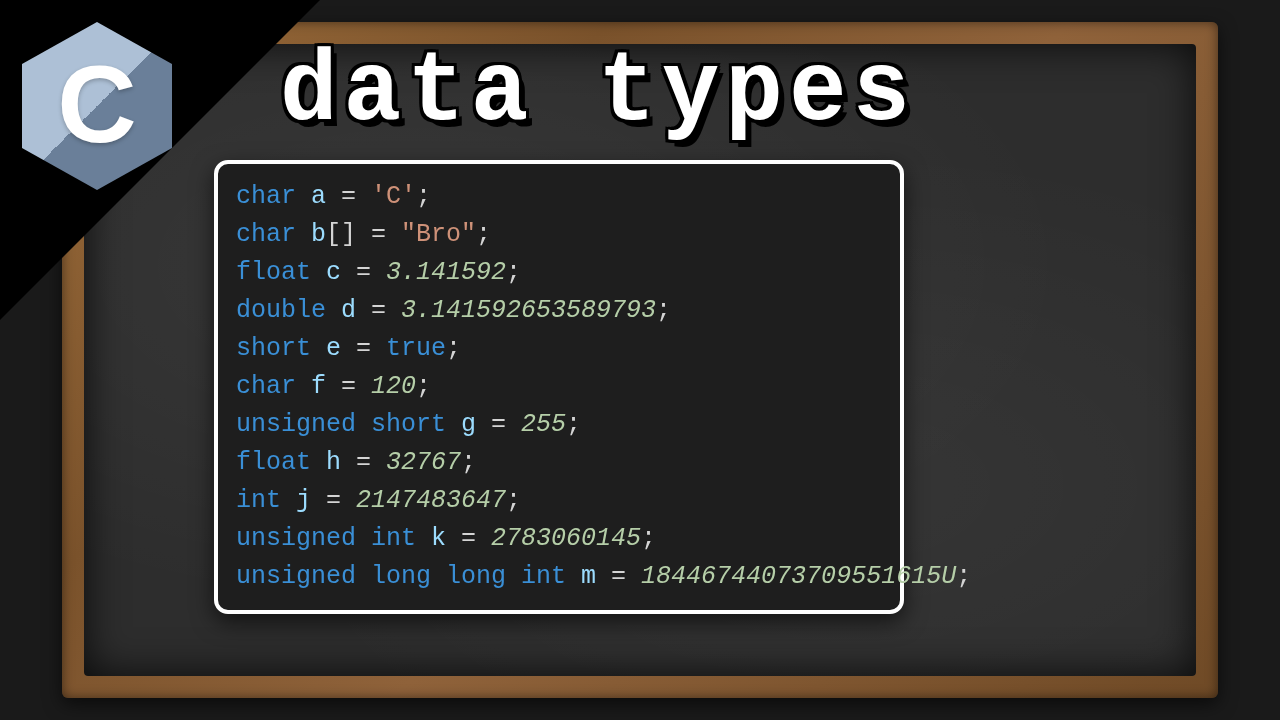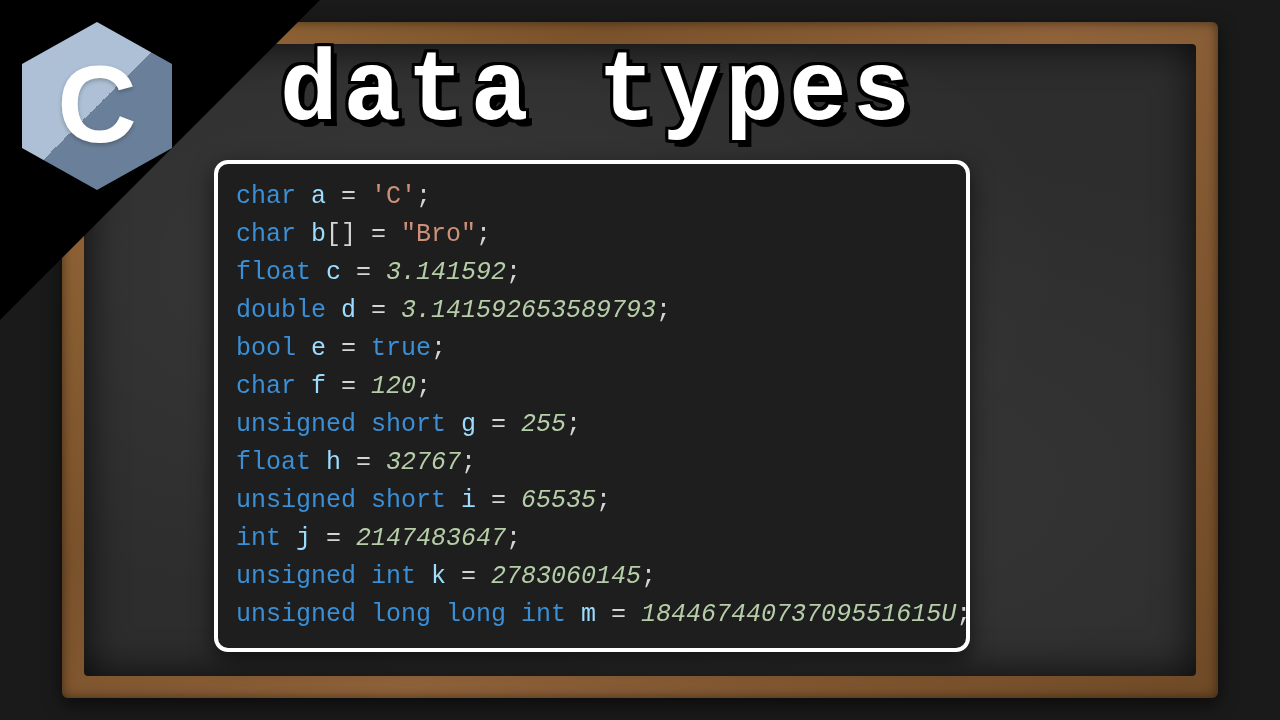--- a/index.html
+++ b/index.html
@@ -82,21 +82,21 @@
       6px 6px 0 #000;
     z-index: 4;
     white-space: nowrap;
     transform: scaleY(1.05);
   }
 
   
   .code-panel {
     position: absolute;
     top: 160px; left: 214px;
-    width: 756px;
+    width: 690px;
     background: #1e1e1e;
     border: 4px solid #fff;
     border-radius: 14px;
     padding: 14px 18px 14px 18px;
     z-index: 3;
     box-shadow: 0 8px 22px rgba(0,0,0,.6);
   }
   .code-line {
     font-family: 'Consolas', 'Courier New', monospace;
     font-size: 25px;
@@ -126,22 +126,21 @@
 </div>
 
 <div class="title">data types</div>
 
 <div class="code-panel">
   <div id="code-lines">
       <div class="code-line"><span class="tok-kw">char </span><span class="tok-var">a</span><span class="tok-op"> = </span><span class="tok-str">'C'</span><span class="tok-op">;</span></div>
       <div class="code-line"><span class="tok-kw">char </span><span class="tok-var">b</span><span class="tok-op">[] = </span><span class="tok-str">"Bro"</span><span class="tok-op">;</span></div>
       <div class="code-line"><span class="tok-kw">float </span><span class="tok-var">c</span><span class="tok-op"> = </span><span class="tok-num">3.141592</span><span class="tok-op">;</span></div>
       <div class="code-line"><span class="tok-kw">double </span><span class="tok-var">d</span><span class="tok-op"> = </span><span class="tok-num">3.141592653589793</span><span class="tok-op">;</span></div>
-      <div class="code-line"><span class="tok-kw">bool </span><span class="tok-var">e</span><span class="tok-op"> = </span><span class="tok-bool">true</span><span class="tok-op">;</span></div>
+      <div class="code-line"><span class="tok-kw">short </span><span class="tok-var">e</span><span class="tok-op"> = </span><span class="tok-bool">true</span><span class="tok-op">;</span></div>
       <div class="code-line"><span class="tok-kw">char </span><span class="tok-var">f</span><span class="tok-op"> = </span><span class="tok-num">120</span><span class="tok-op">;</span></div>
       <div class="code-line"><span class="tok-kw">unsigned short </span><span class="tok-var">g</span><span class="tok-op"> = </span><span class="tok-num">255</span><span class="tok-op">;</span></div>
       <div class="code-line"><span class="tok-kw">float </span><span class="tok-var">h</span><span class="tok-op"> = </span><span class="tok-num">32767</span><span class="tok-op">;</span></div>
-      <div class="code-line"><span class="tok-kw">unsigned short </span><span class="tok-var">i</span><span class="tok-op"> = </span><span class="tok-num">65535</span><span class="tok-op">;</span></div>
       <div class="code-line"><span class="tok-kw">int </span><span class="tok-var">j</span><span class="tok-op"> = </span><span class="tok-num">2147483647</span><span class="tok-op">;</span></div>
       <div class="code-line"><span class="tok-kw">unsigned int </span><span class="tok-var">k</span><span class="tok-op"> = </span><span class="tok-num">2783060145</span><span class="tok-op">;</span></div>
       <div class="code-line"><span class="tok-kw">unsigned long long int </span><span class="tok-var">m</span><span class="tok-op"> = </span><span class="tok-num">18446744073709551615U</span><span class="tok-op">;</span></div>
     </div>
 </div>
 
 </body></html>

